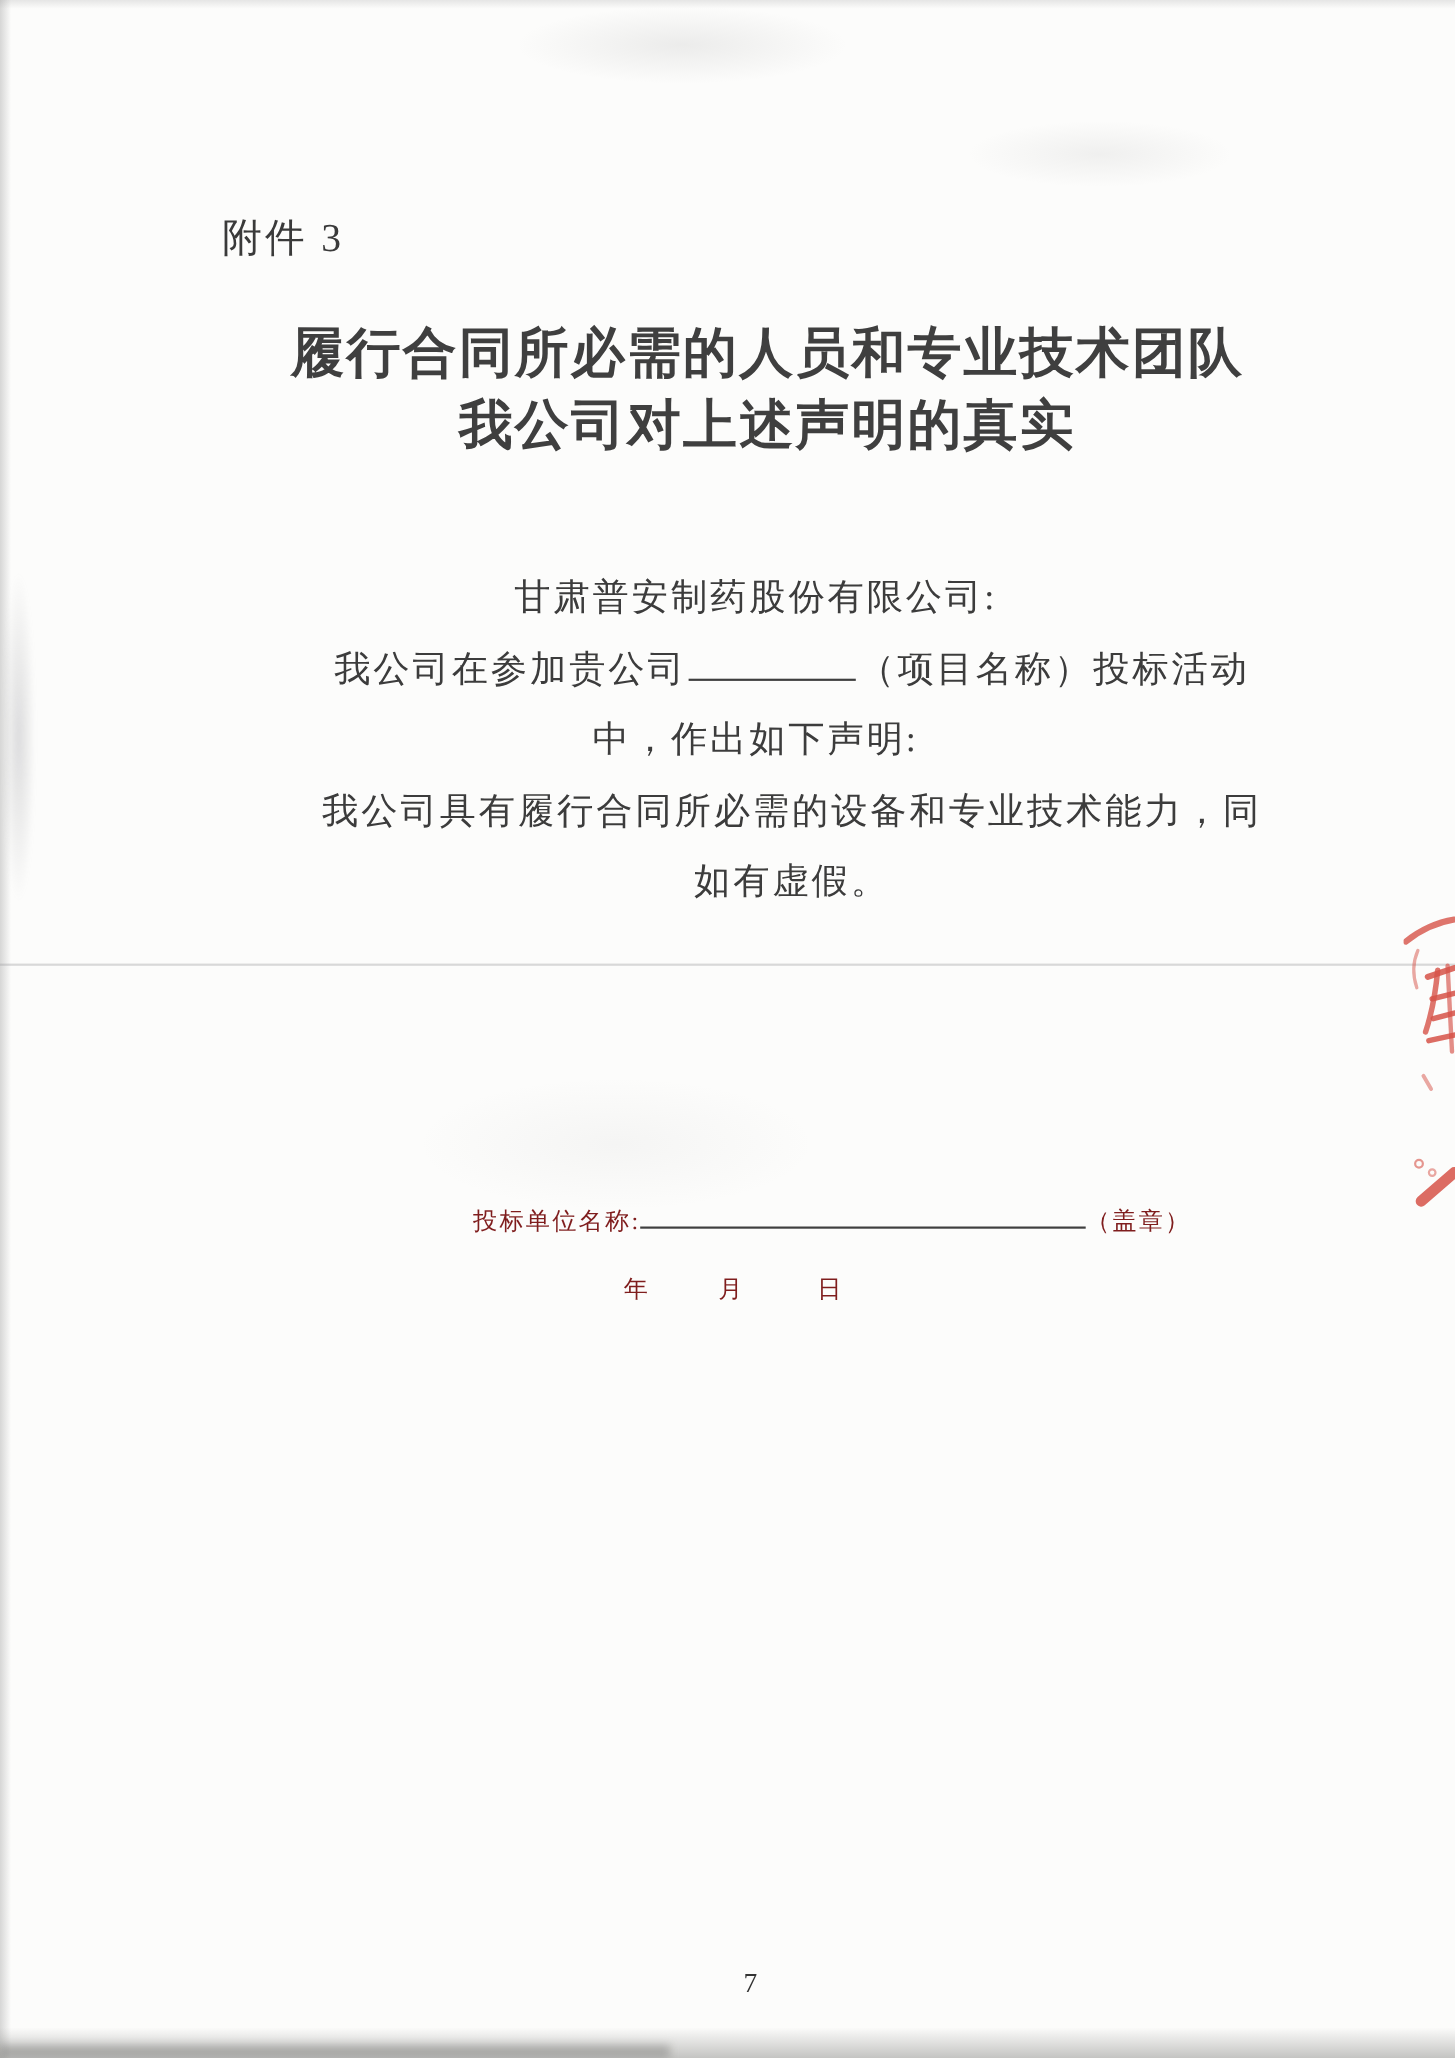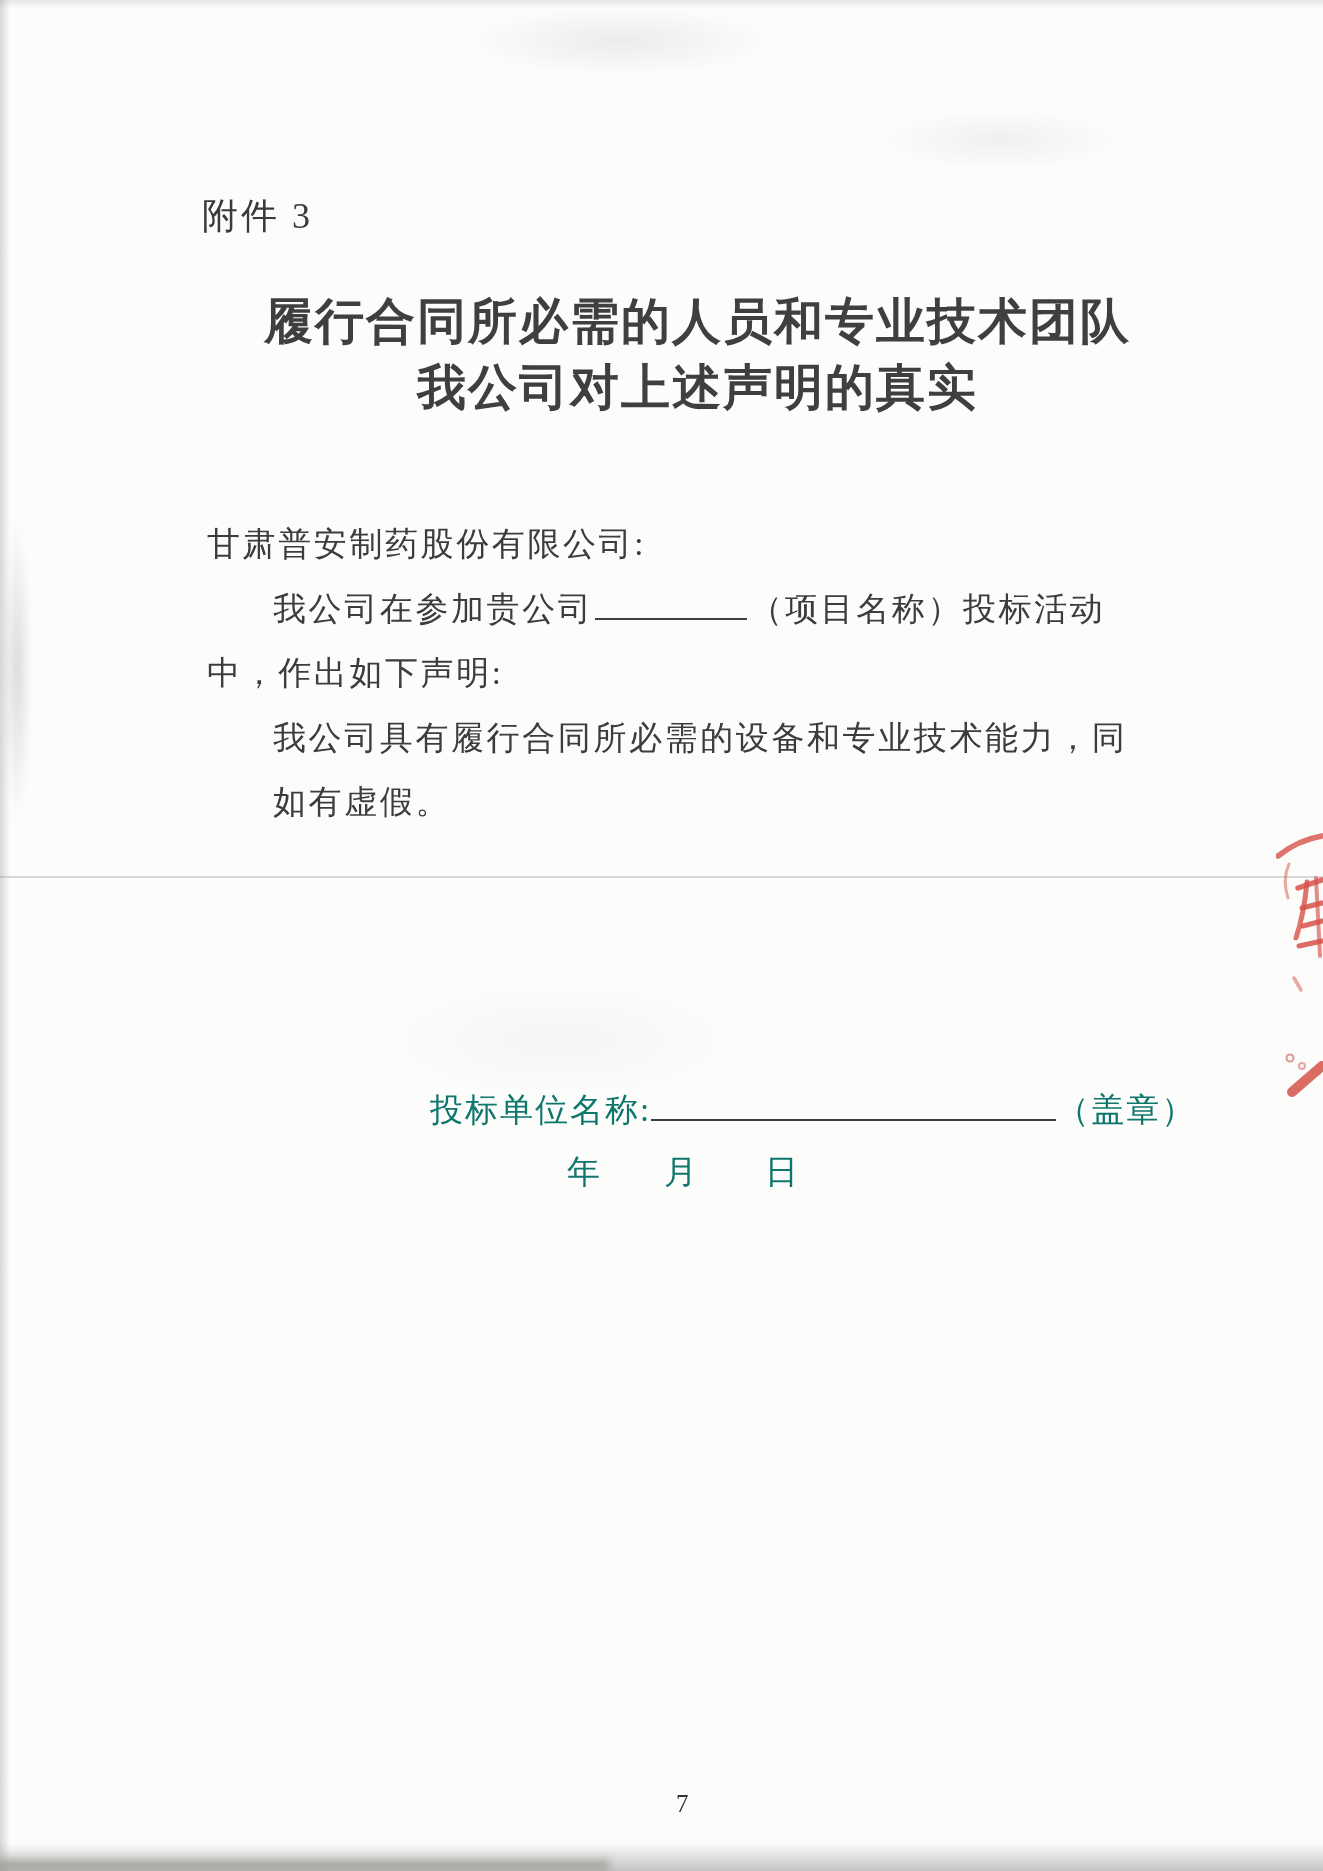--- a/index.html
+++ b/index.html
@@ -56,32 +56,33 @@
     position: absolute; left: 0; top: 288px; width: 100%;
     text-align: center;
     font-family: "Liberation Sans", sans-serif;
     font-weight: 700; font-size: 49px; line-height: 66px;
     color: #3f3f3f; letter-spacing: 2px; margin-left: 36px;
   }
   .doc-body {
     position: absolute; left: 207px; top: 512px; width: 960px;
     font-size: 33px; line-height: 64.5px; color: #3c3c3c;
     letter-spacing: 2.6px;
+    text-align: center;
   }
   .bl { white-space: nowrap; }
   .indent { padding-left: 66px; font-family: Liberation Serif, serif; }
   .blank-line {
     display: inline-block; width: 152px; height: .9em;
     border-bottom: 2.5px solid #3f3f3f;
     margin: 0 2px;
   }
 
   .sig {
     position: absolute; left: 430px; top: 1079px;
-    font-size: 33px; line-height: 62px; color: #0f766e;
+    font-size: 22px; line-height: 62px; color: #7f1d1d;
     letter-spacing: 2px; white-space: nowrap;
   }
   .sig-blank {
     display: inline-block; height: .9em;
     border-bottom: 2.5px solid #3f3f3f;
   }
   .w-bidder { width: 405px; }
   .w-rep { width: 108px; }
   .date-line { padding-left: 137px; }
   .date-gap-a { margin-right: 62px; }

